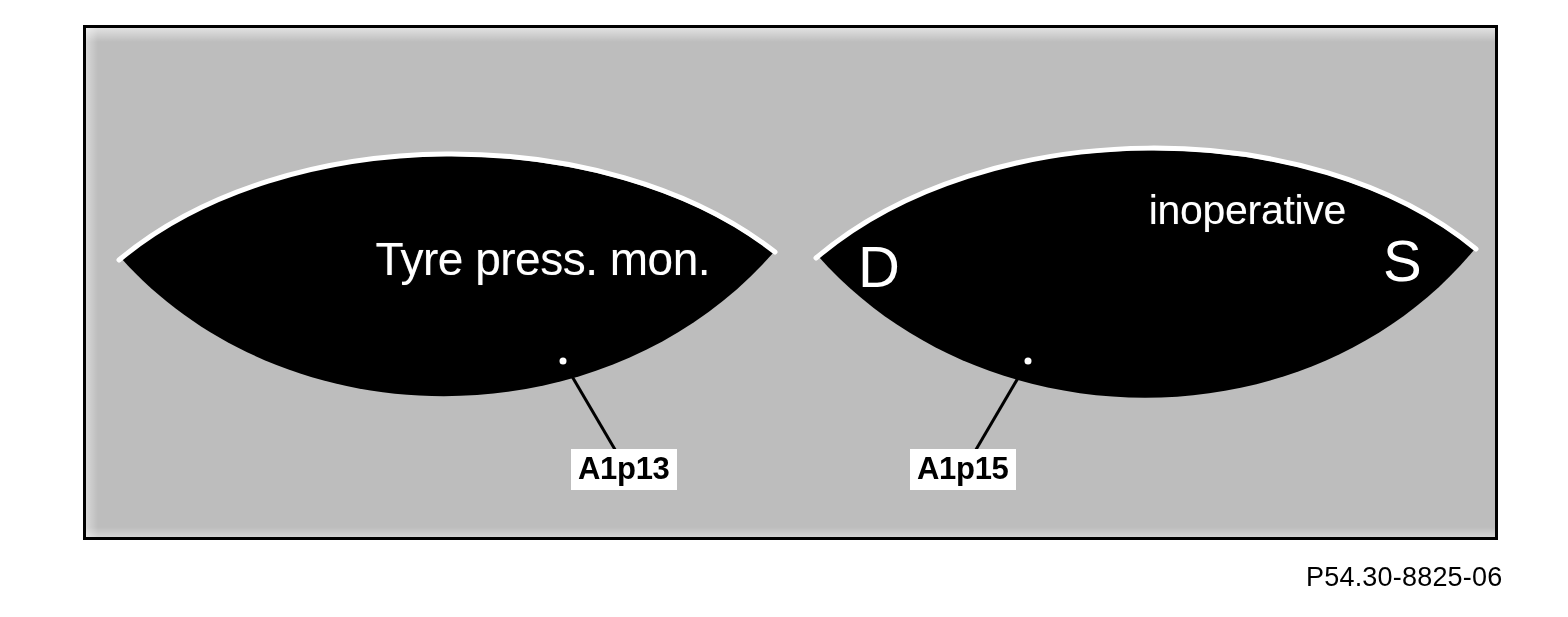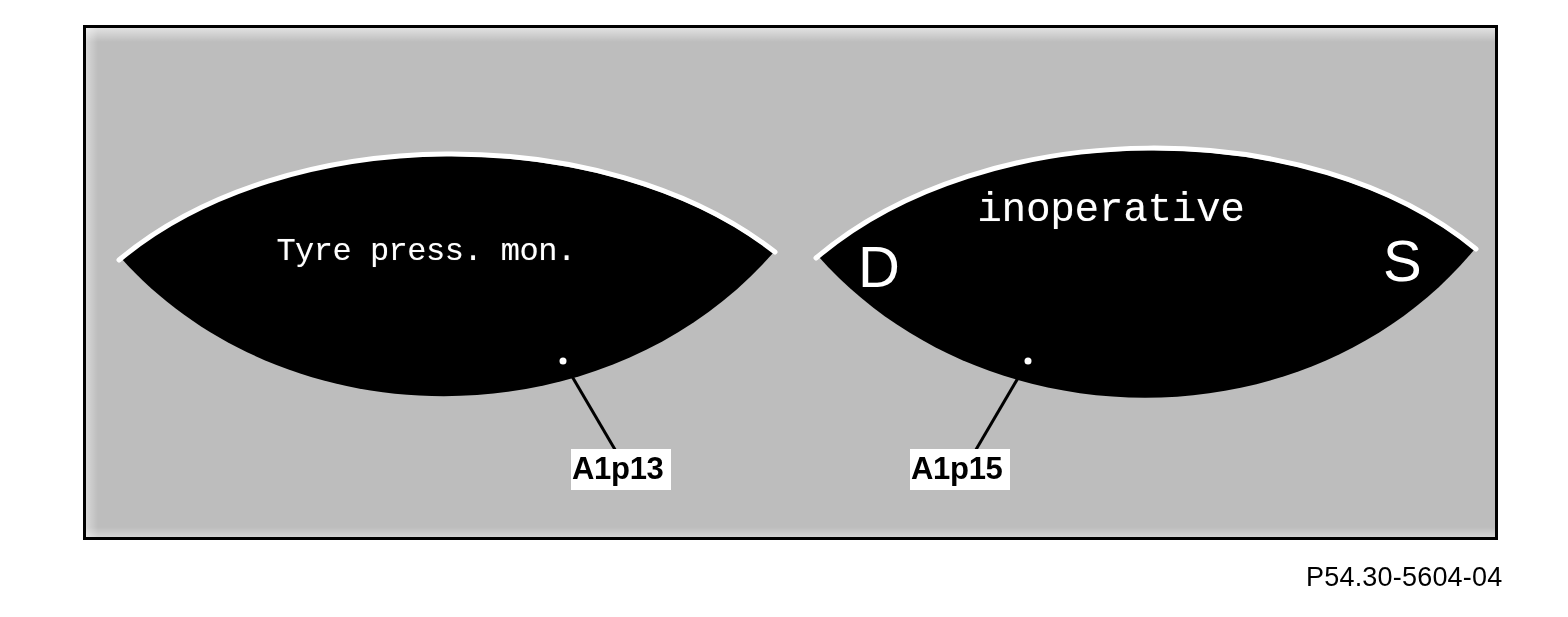--- a/index.html
+++ b/index.html
@@ -44,31 +44,30 @@
     top: 0;
     width: 1415px;
     height: 515px;
     overflow: visible;
   }
 
   .display-text {
     position: absolute;
     color: #ffffff;
     white-space: nowrap;
-    text-align: center;
+    text-align: right;
     line-height: 1.02;
     text-shadow: 0 0 1px rgba(255,255,255,0.35);
-    font-family: Liberation Mono, monospace;
   }
 
   #display-left-label {
-    left: 70px;
+    left: 84px;
     top: 208px;
     width: 540px;
-    font-size: 32px;
+    font-size: 46px;
     letter-spacing: -0.5px;
   }
 
   #display-right-message {
     left: 790px;
     top: 162px;
     width: 470px;
     font-size: 41px;
     letter-spacing: -0.3px;
   }
@@ -95,21 +94,21 @@
   }
 
   
   .callout {
     position: absolute;
     background: #ffffff;
     color: #000000;
     font-weight: bold;
     font-size: 31px;
     line-height: 1;
-    padding: 4px 7px 6px 1px;
+    padding: 4px 7px 6px 7px;
     letter-spacing: -0.3px;
     white-space: nowrap;
   }
   #callout-a1p13 { left: 485px; top: 421px; }
   #callout-a1p15 { left: 818px; top: 421px; margin-left: 6px; }
 
   
   #figure-reference {
     position: absolute;
     left: 1306px;
@@ -155,13 +154,13 @@
     <line x1="942" y1="333" x2="888" y2="425" stroke="#000000" stroke-width="3"></line>
     <circle cx="942" cy="333" r="3.5" fill="#ffffff"></circle>
   </svg>
 
   <div class="callout" id="callout-a1p13">A1p13</div>
 
   <div class="callout" id="callout-a1p15">A1p15</div>
 
 </div>
 
-<div id="figure-reference">P54.30-5604-04</div>
+<div id="figure-reference">P54.30-8825-06</div>
 
 </body></html>

